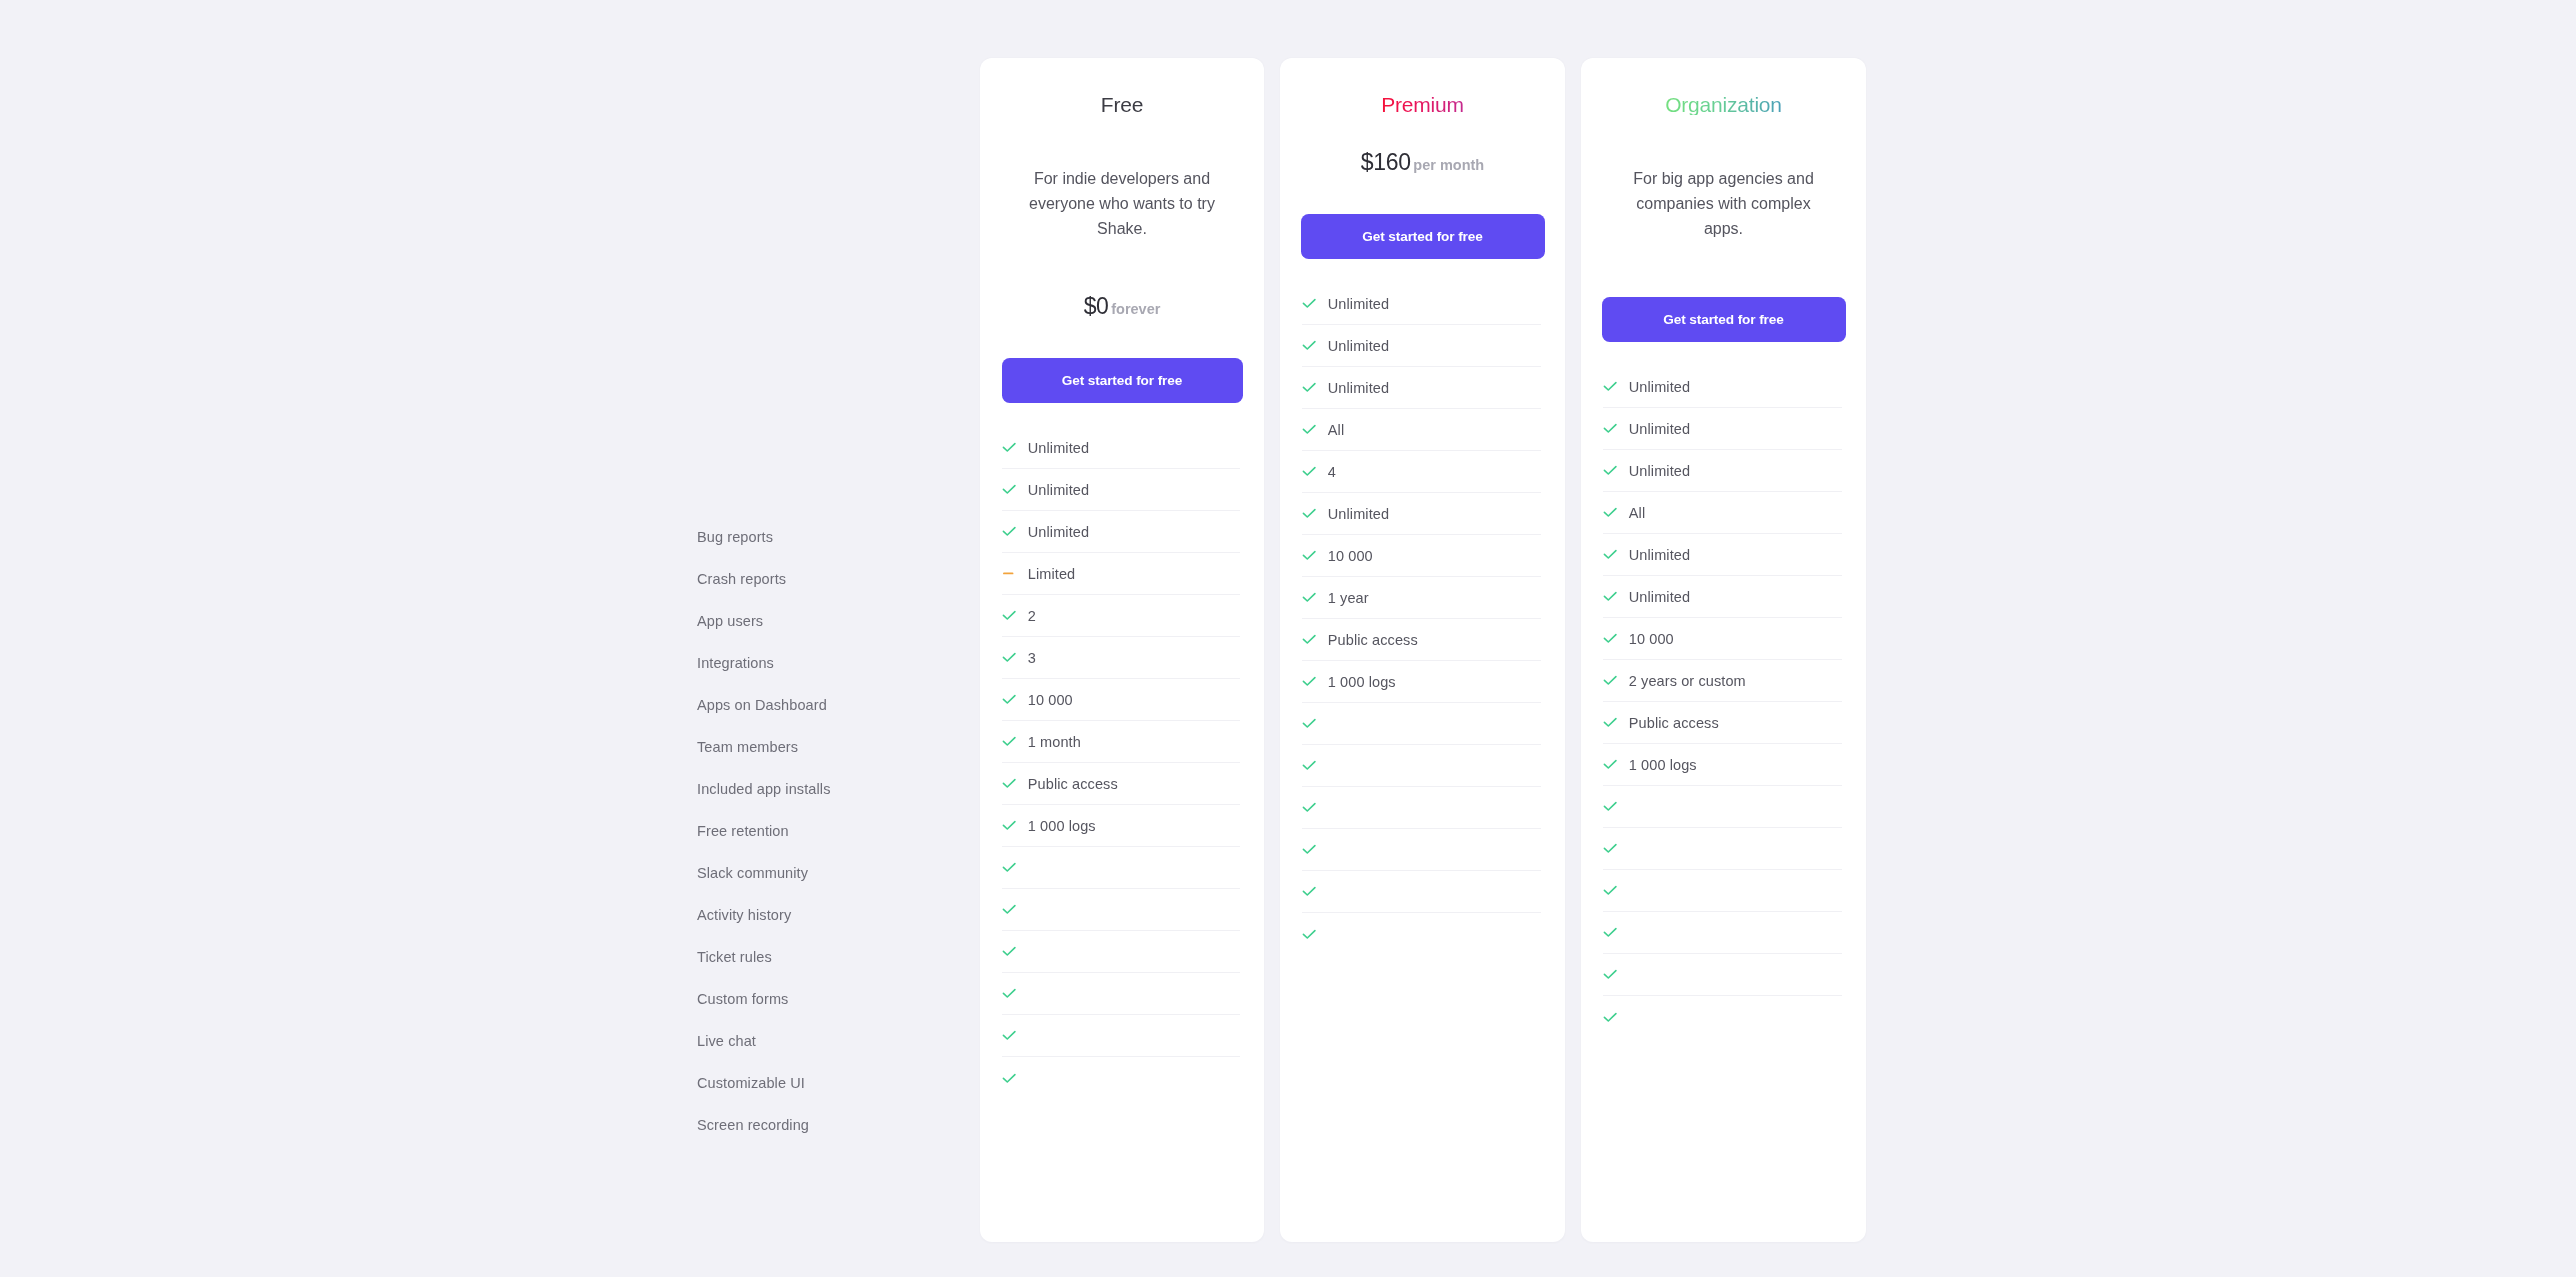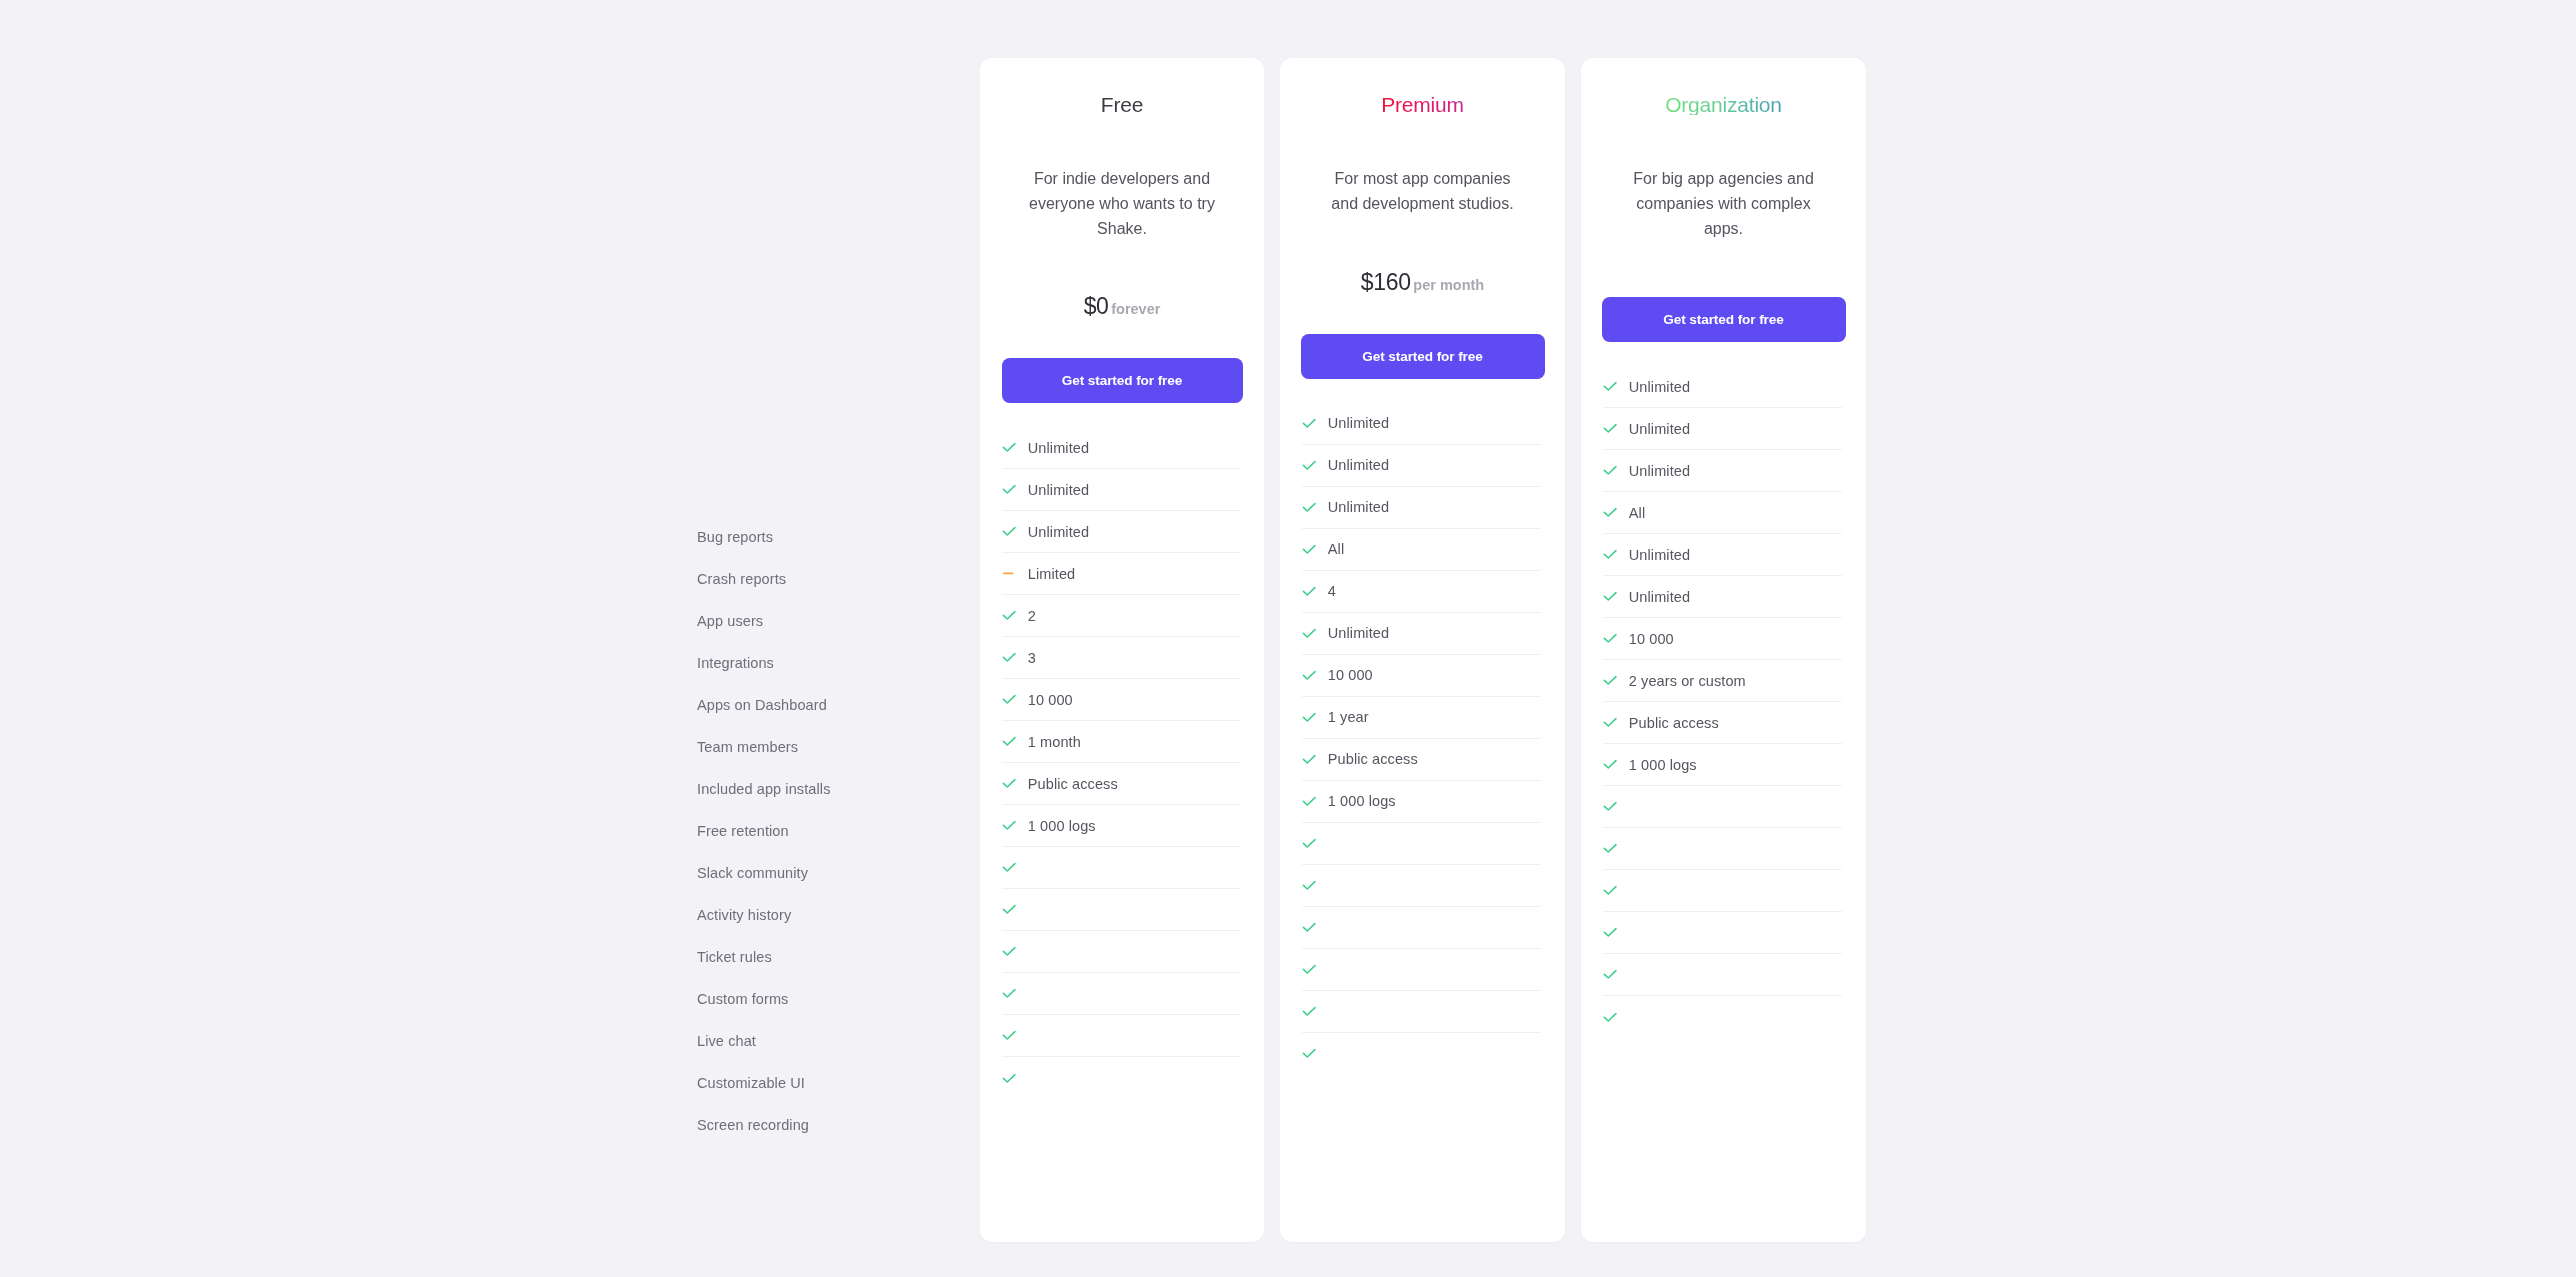--- a/index.html
+++ b/index.html
@@ -319,21 +319,21 @@
             <span class="mark">
               <svg width="14.5" height="11" viewBox="0 0 17 13" fill="none" aria-hidden="true">
                 <path d="M1.6 6.3 L6.2 10.6 L15.2 1.9" stroke="#3ecf8e" stroke-width="1.9" stroke-linecap="round" stroke-linejoin="round"></path>
               </svg>
             </span>
             <span class="value-text"></span>
           </div>
         </div>
       </div>
       <div class="card mid">
-        <div class="card-head"><div class="plan-title grad-premium">Premium</div><div class="plan-desc">For most app companies and development studios.</div><div class="plan-price"><span class="price-amount">$160</span><span class="price-period">per month</span></div><div class="cta-row">
+        <div class="card-head"><div class="plan-title grad-premium">Premium</div><div class="plan-price"><span class="price-amount">$160</span><span class="price-period">per month</span></div><div class="cta-row">
             <button class="cta-button">Get started for free</button>
           </div></div>
         <div class="value-list">
           <div class="value-row">
             <span class="mark">
               <svg width="14.5" height="11" viewBox="0 0 17 13" fill="none" aria-hidden="true">
                 <path d="M1.6 6.3 L6.2 10.6 L15.2 1.9" stroke="#3ecf8e" stroke-width="1.9" stroke-linecap="round" stroke-linejoin="round"></path>
               </svg>
             </span>
             <span class="value-text">Unlimited</span>

